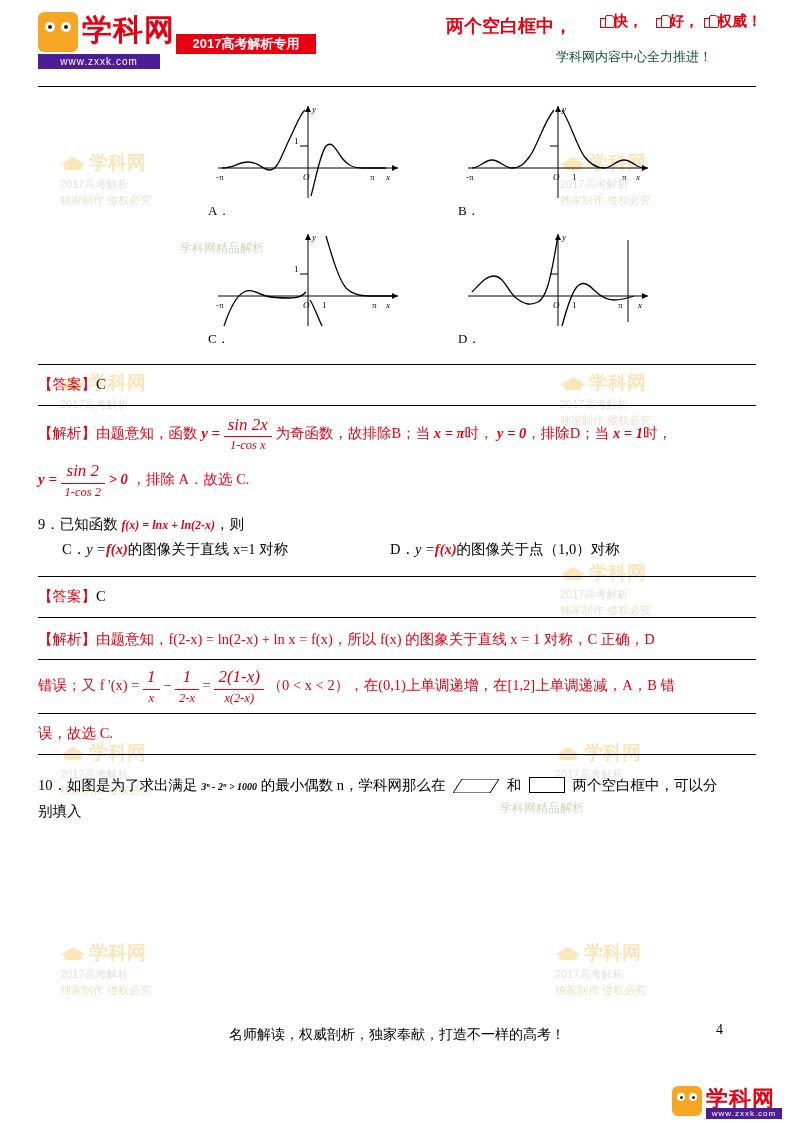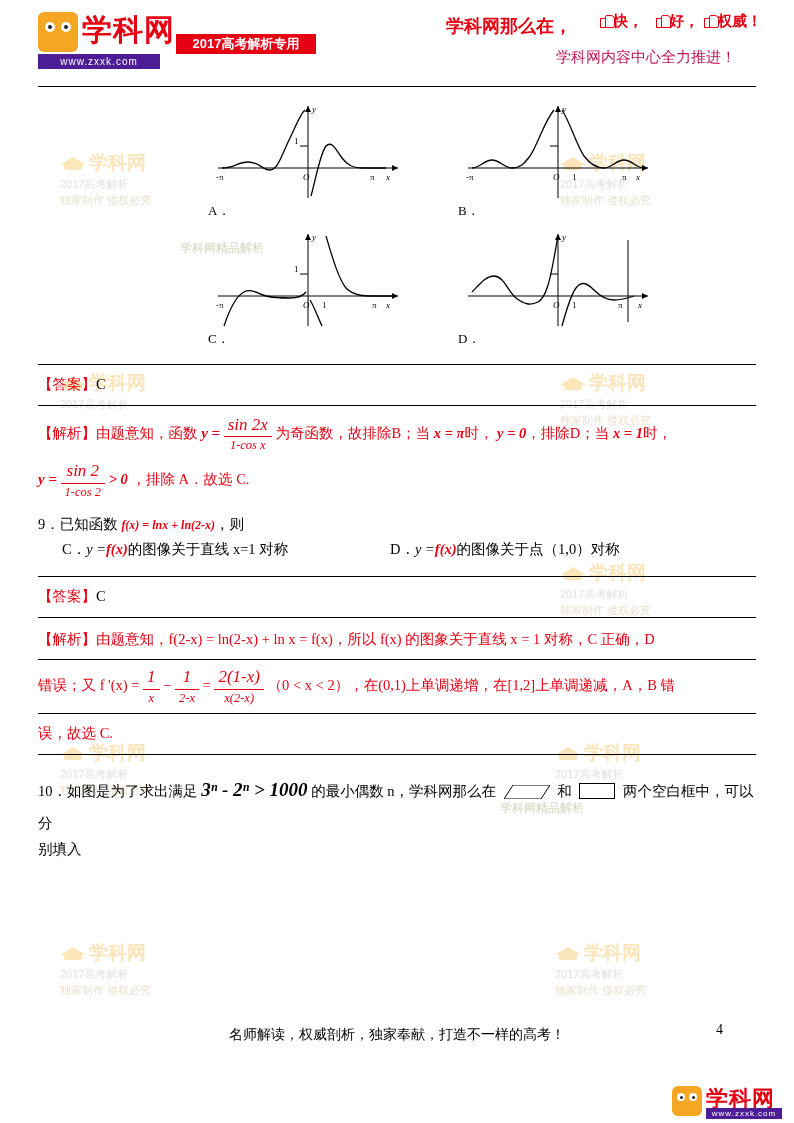--- a/index.html
+++ b/index.html
@@ -50,21 +50,21 @@
   .thumb-icon{display:inline-block;width:13px;height:14px;position:relative;vertical-align:-2px;}
   .thumb-icon:before{
     content:"";position:absolute;left:0;bottom:0;width:5px;height:8px;border:1px solid #e60012;background:#fff;
   }
   .thumb-icon:after{
     content:"";position:absolute;left:5px;bottom:0;width:8px;height:11px;border:1px solid #e60012;
     border-radius:2px 4px 2px 2px;background:#fff;
   }
   .slogan-sub{
     position:absolute;left:556px;top:48px;font-family:"Liberation Sans",sans-serif;
-    font-size:15px;color:#be185d;
+    font-size:13px;color:#14532d;
   }
   .header-rule{position:absolute;left:38px;top:86px;width:718px;height:1px;background:#000;}
 
   
   .wm{
     position:absolute;pointer-events:none;user-select:none;opacity:.30;
     font-family:"Liberation Sans",sans-serif;white-space:nowrap;
   }
   .wm .cap{
     display:inline-block;width:26px;height:17px;position:relative;vertical-align:-3px;margin-right:3px;
@@ -129,21 +129,21 @@
 
 <div class="page">
 
   <div class="header">
     <div class="logo-wrap">
       <div class="logo-owl"></div>
       <div class="logo-text">学科网</div>
       <div class="logo-url">www.zxxk.com</div>
     </div>
     <div class="badge-2017">2017高考解析专用</div>
-    <div class="slogan-top">学科网那么在，</div>
+    <div class="slogan-top">两个空白框中，</div>
 
     <div class="thumbs" style="left:600px;">
       <span class="thumb-icon"></span><span>快，</span>
     </div>
     <div class="thumbs" style="left:656px;">
       <span class="thumb-icon"></span><span>好，</span>
     </div>
     <div class="thumbs" style="left:704px;">
       <span class="thumb-icon"></span><span>权威！</span>
     </div>
@@ -354,21 +354,21 @@
       </span>
       <span>（0 &lt; x &lt; 2），在(0,1)上单调递增，在[1,2]上单调递减，A，B 错</span>
     </div>
     <div class="hr-line" style="margin-top:6px;"></div>
 
     <div class="line red" style="margin-top:6px;">误，故选 C.</div>
     <div class="hr-line" style="margin-top:6px;"></div>
 
     <div class="qline" style="margin-top:16px;line-height:2.0;">
       <span>10．</span><span>如图是为了求出满足</span>
-      <span class="bi" style="font-size:19px;">3ⁿ - 2ⁿ &gt; 1000</span>
+      <span class="bi" style="font-size:10px;">3ⁿ - 2ⁿ &gt; 1000</span>
       <span>的最小偶数 n，学科网那么在</span>
       <span class="blank-dia">
         <svg width="46" height="14" viewBox="0 0 46 14">
           <polygon points="9,0 46,0 37,14 0,14" fill="none" stroke="#000" stroke-width="1"></polygon>
         </svg>
       </span>
       <span>和</span>
       <span class="blank-rect"></span>
       <span>两个空白框中，可以分</span>
     </div>

